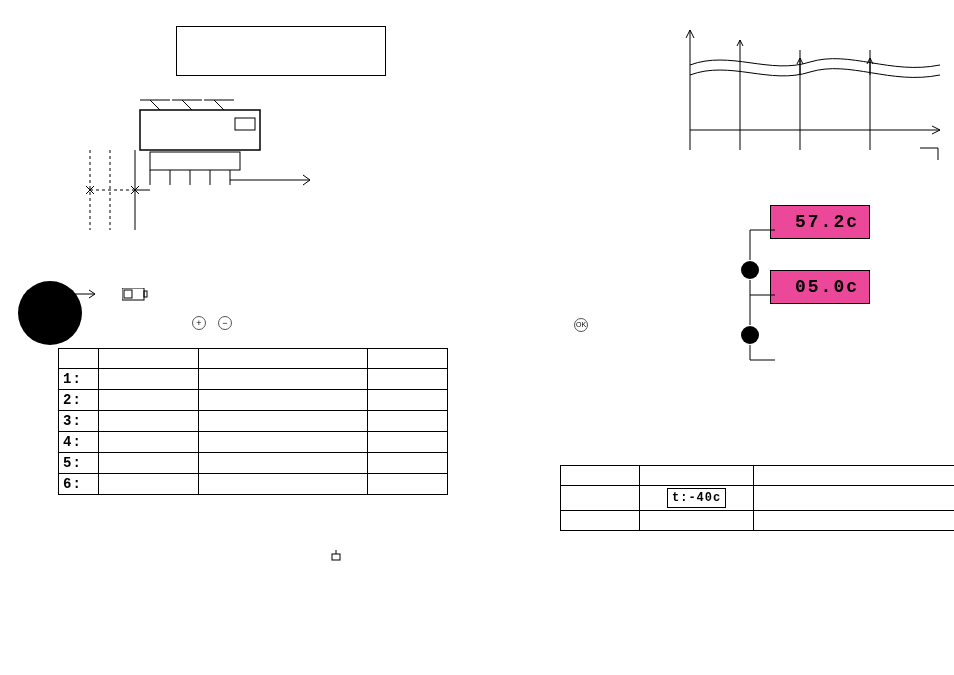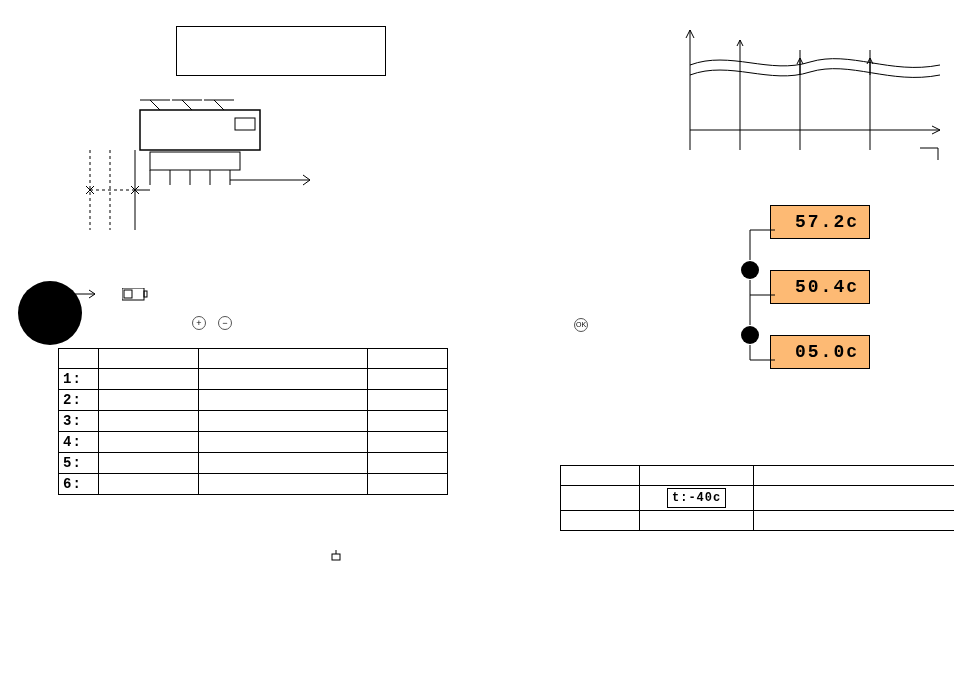--- a/index.html
+++ b/index.html
@@ -17,21 +17,21 @@
   table { border-collapse: collapse; }
   table td, table th { border: 1px solid #000; padding: 2px 4px; height: 20px; }
   .lcd {
     font-family: "Courier New", monospace;
     font-weight: bold;
     letter-spacing: 2px;
     font-size: 18px;
     display: inline-block;
     border: 1.5px solid #000;
     padding: 6px 10px;
-    background: #fdba74;
+    background: #ec4899;
   }
   .lcd-small {
     font-family: "Courier New", monospace;
     font-weight: bold;
     letter-spacing: 1px;
     font-size: 12px;
     border: 1px solid #000;
     padding: 2px 4px;
     background: #fff;
     display: inline-block;
@@ -184,23 +184,20 @@
   <line x1="200" y1="55" x2="200" y2="38"></line>
     <polyline points="197,44 200,38 203,44"></polyline>
 
   <line x1="250" y1="128" x2="268" y2="128"></line>
   <line x1="268" y1="128" x2="268" y2="140"></line>
 </svg>
 
 <div class="abs" style="left:770px; top:205px;">
   <div style="position:relative; height:55px;">
     <span class="lcd" style="min-width:100px; text-align:right;">57.2c</span>
-  </div>
-  <div style="position:relative; height:55px; margin-top:10px;">
-    <span class="lcd" style="min-width:100px; text-align:right;">50.4c</span>
   </div>
   <div style="position:relative; height:55px; margin-top:10px;">
     <span class="lcd" style="min-width:100px; text-align:right;">05.0c</span>
   </div>
 </div>
 
 <svg class="abs" style="left:740px; top:200px; width:50px; height:210px;" viewBox="0 0 50 210">
   <line x1="35" y1="30" x2="10" y2="30"></line>
   <line x1="10" y1="30" x2="10" y2="60"></line>
   <circle cx="10" cy="70" r="9"></circle>

